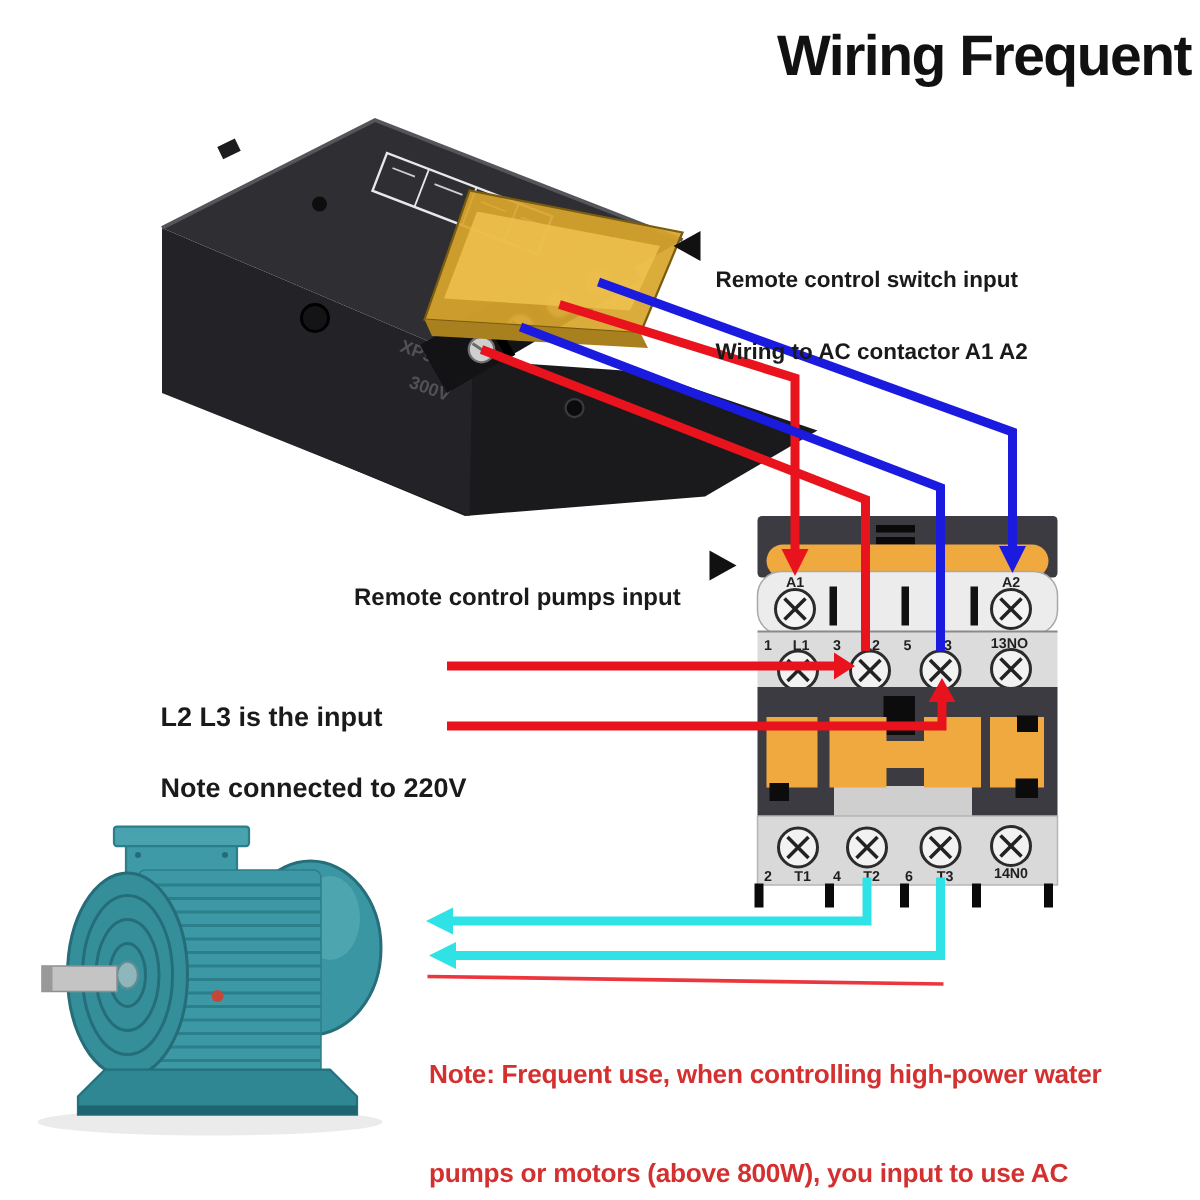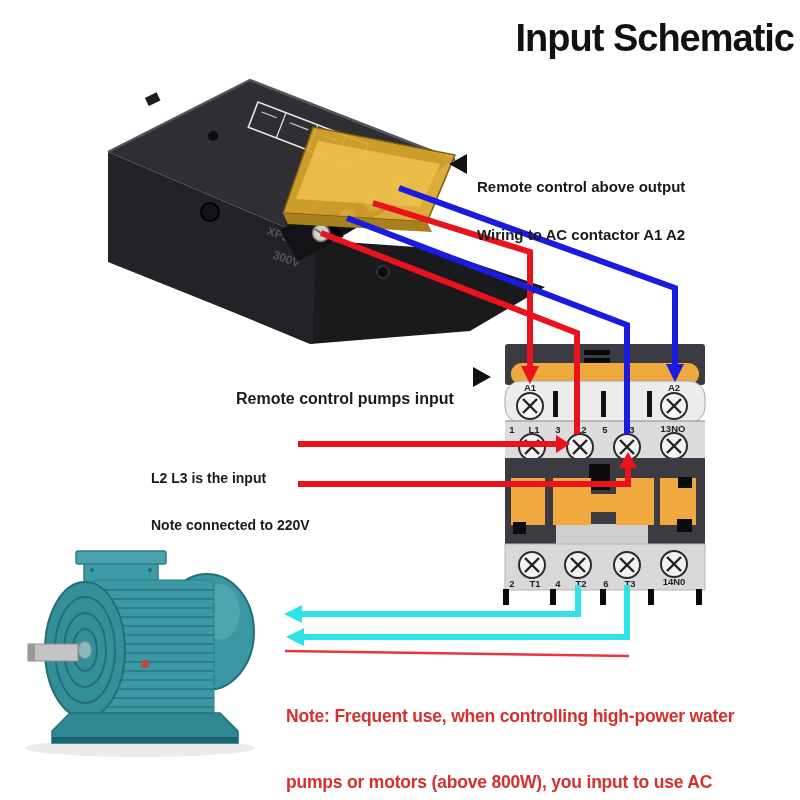--- a/index.html
+++ b/index.html
@@ -3,21 +3,21 @@
 <meta charset="utf-8">
 <style>
   html,body{margin:0;padding:0;background:#fff;}
   .page{position:relative;width:800px;height:800px;background:#ffffff;overflow:hidden;
         font-family:"Liberation Sans",sans-serif;}
   svg{position:absolute;left:0;top:0;}
   .txt{position:absolute;font-weight:bold;color:#1a1a1a;white-space:pre;}
   #title{right:6px;top:18px;font-size:38px;letter-spacing:-1px;line-height:40px;color:#111;}
   #ann-output{left:477px;top:147px;font-size:15px;line-height:16px;}
   #ann-input{left:236px;top:353px;font-size:16px;line-height:18.5px;}
-  #ann-supply{left:107px;top:440px;font-size:14px;line-height:15.5px;margin-left:44px;}
+  #ann-supply{left:107px;top:440px;font-size:18px;line-height:15.5px;}
   #note{left:286px;top:660px;font-size:17.5px;line-height:22.3px;color:#d3302f;letter-spacing:-0.2px;}
   text{font-family:"Liberation Sans",sans-serif;font-weight:bold;fill:#1f1f1f;}
   .tlab{font-size:9.5px;}
   .mark{font-size:12px;fill:#7a7a7a;opacity:.55;}
 </style>
 </head>
 <body>
 
 <div class="page">
 
@@ -254,24 +254,24 @@
   <g>
     <polyline points="627,585 627,637 304,637" fill="none" stroke="#2ee2e6" stroke-width="6"></polyline>
     <polygon points="304,628 304,646 286,637" fill="#2ee2e6"></polygon>
   </g>
   <line x1="285" y1="651" x2="629" y2="656" stroke="#e8131d" stroke-width="2.5" opacity="0.85"></line>
 
   <polygon points="449,164 467,154 467,174" fill="#111"></polygon>
   <polygon points="491,377 473,367 473,387" fill="#111"></polygon>
 </svg>
 
-<div class="txt" id="title">Input Schematic</div>
+<div class="txt" id="title">Wiring Frequent</div>
 
 <div class="txt" id="ann-output">
-  <div>Remote control above output</div>
+  <div>Remote control switch input</div>
   <div>Wiring to AC contactor A1 A2</div>
 </div>
 
 <div class="txt" id="ann-input">
   <div>Remote control pumps input</div>
 </div>
 
 <div class="txt" id="ann-supply">
   <div>L2 L3 is the input</div>
   <div>Note connected to 220V</div>

